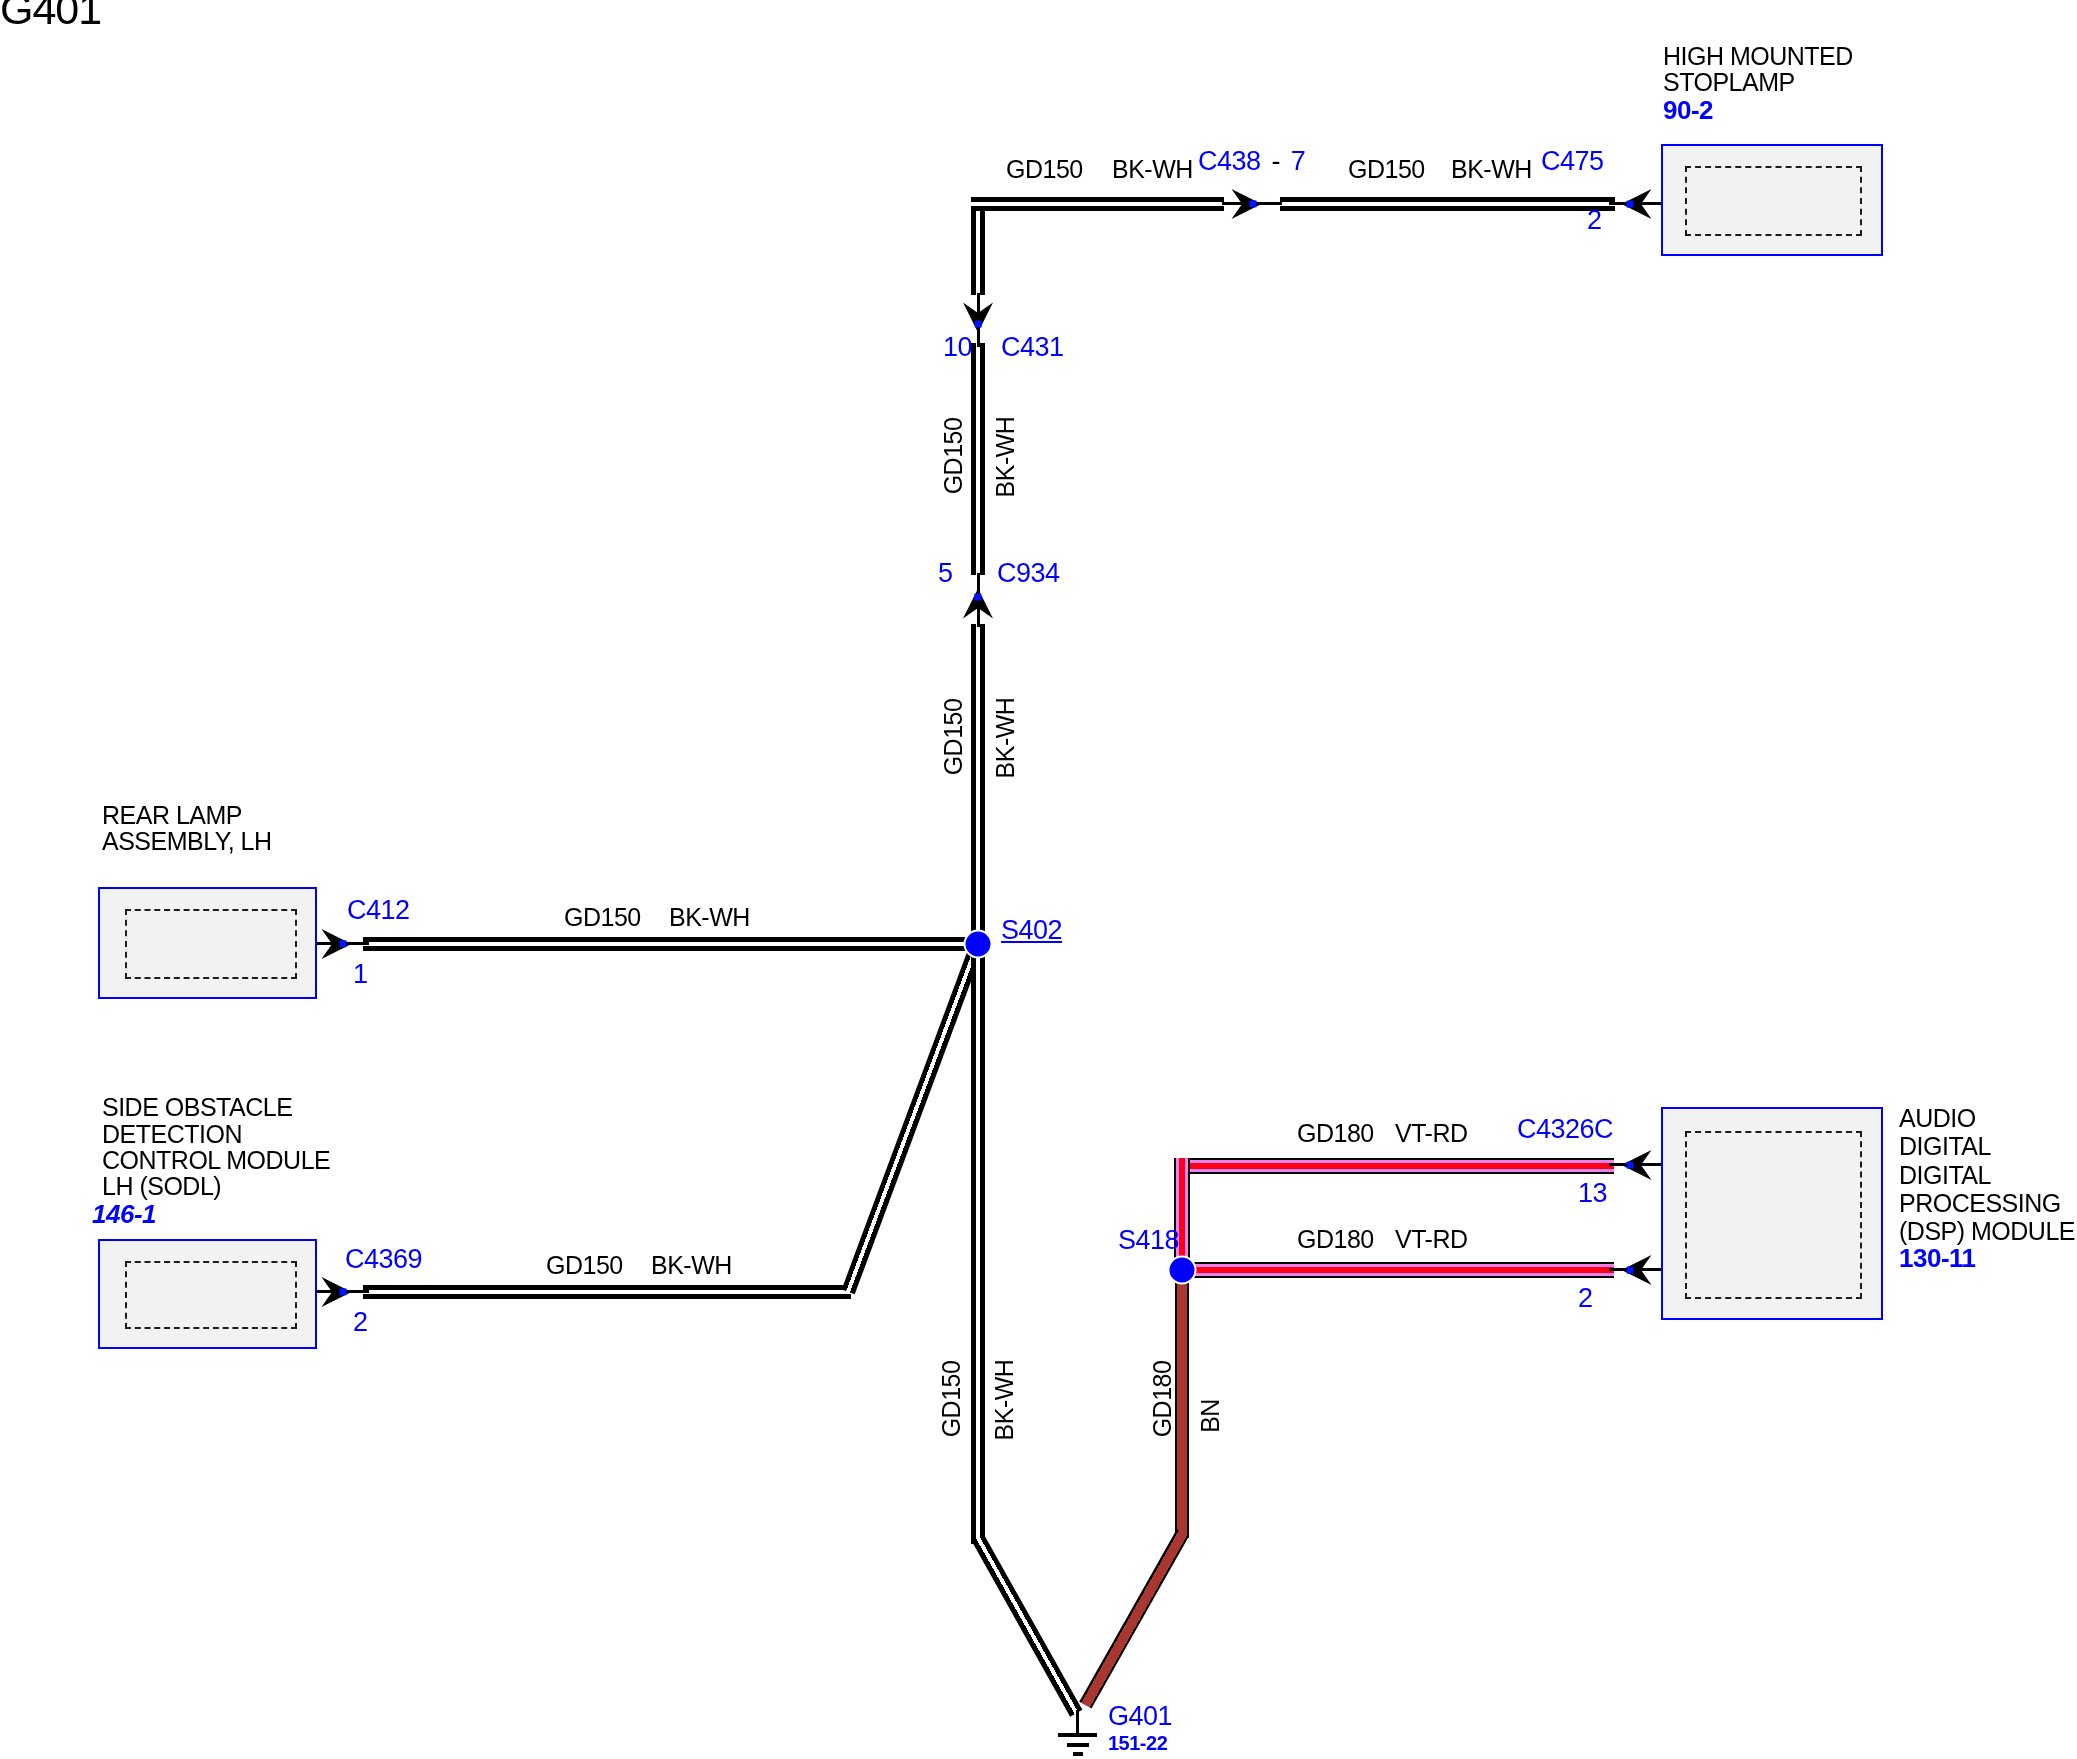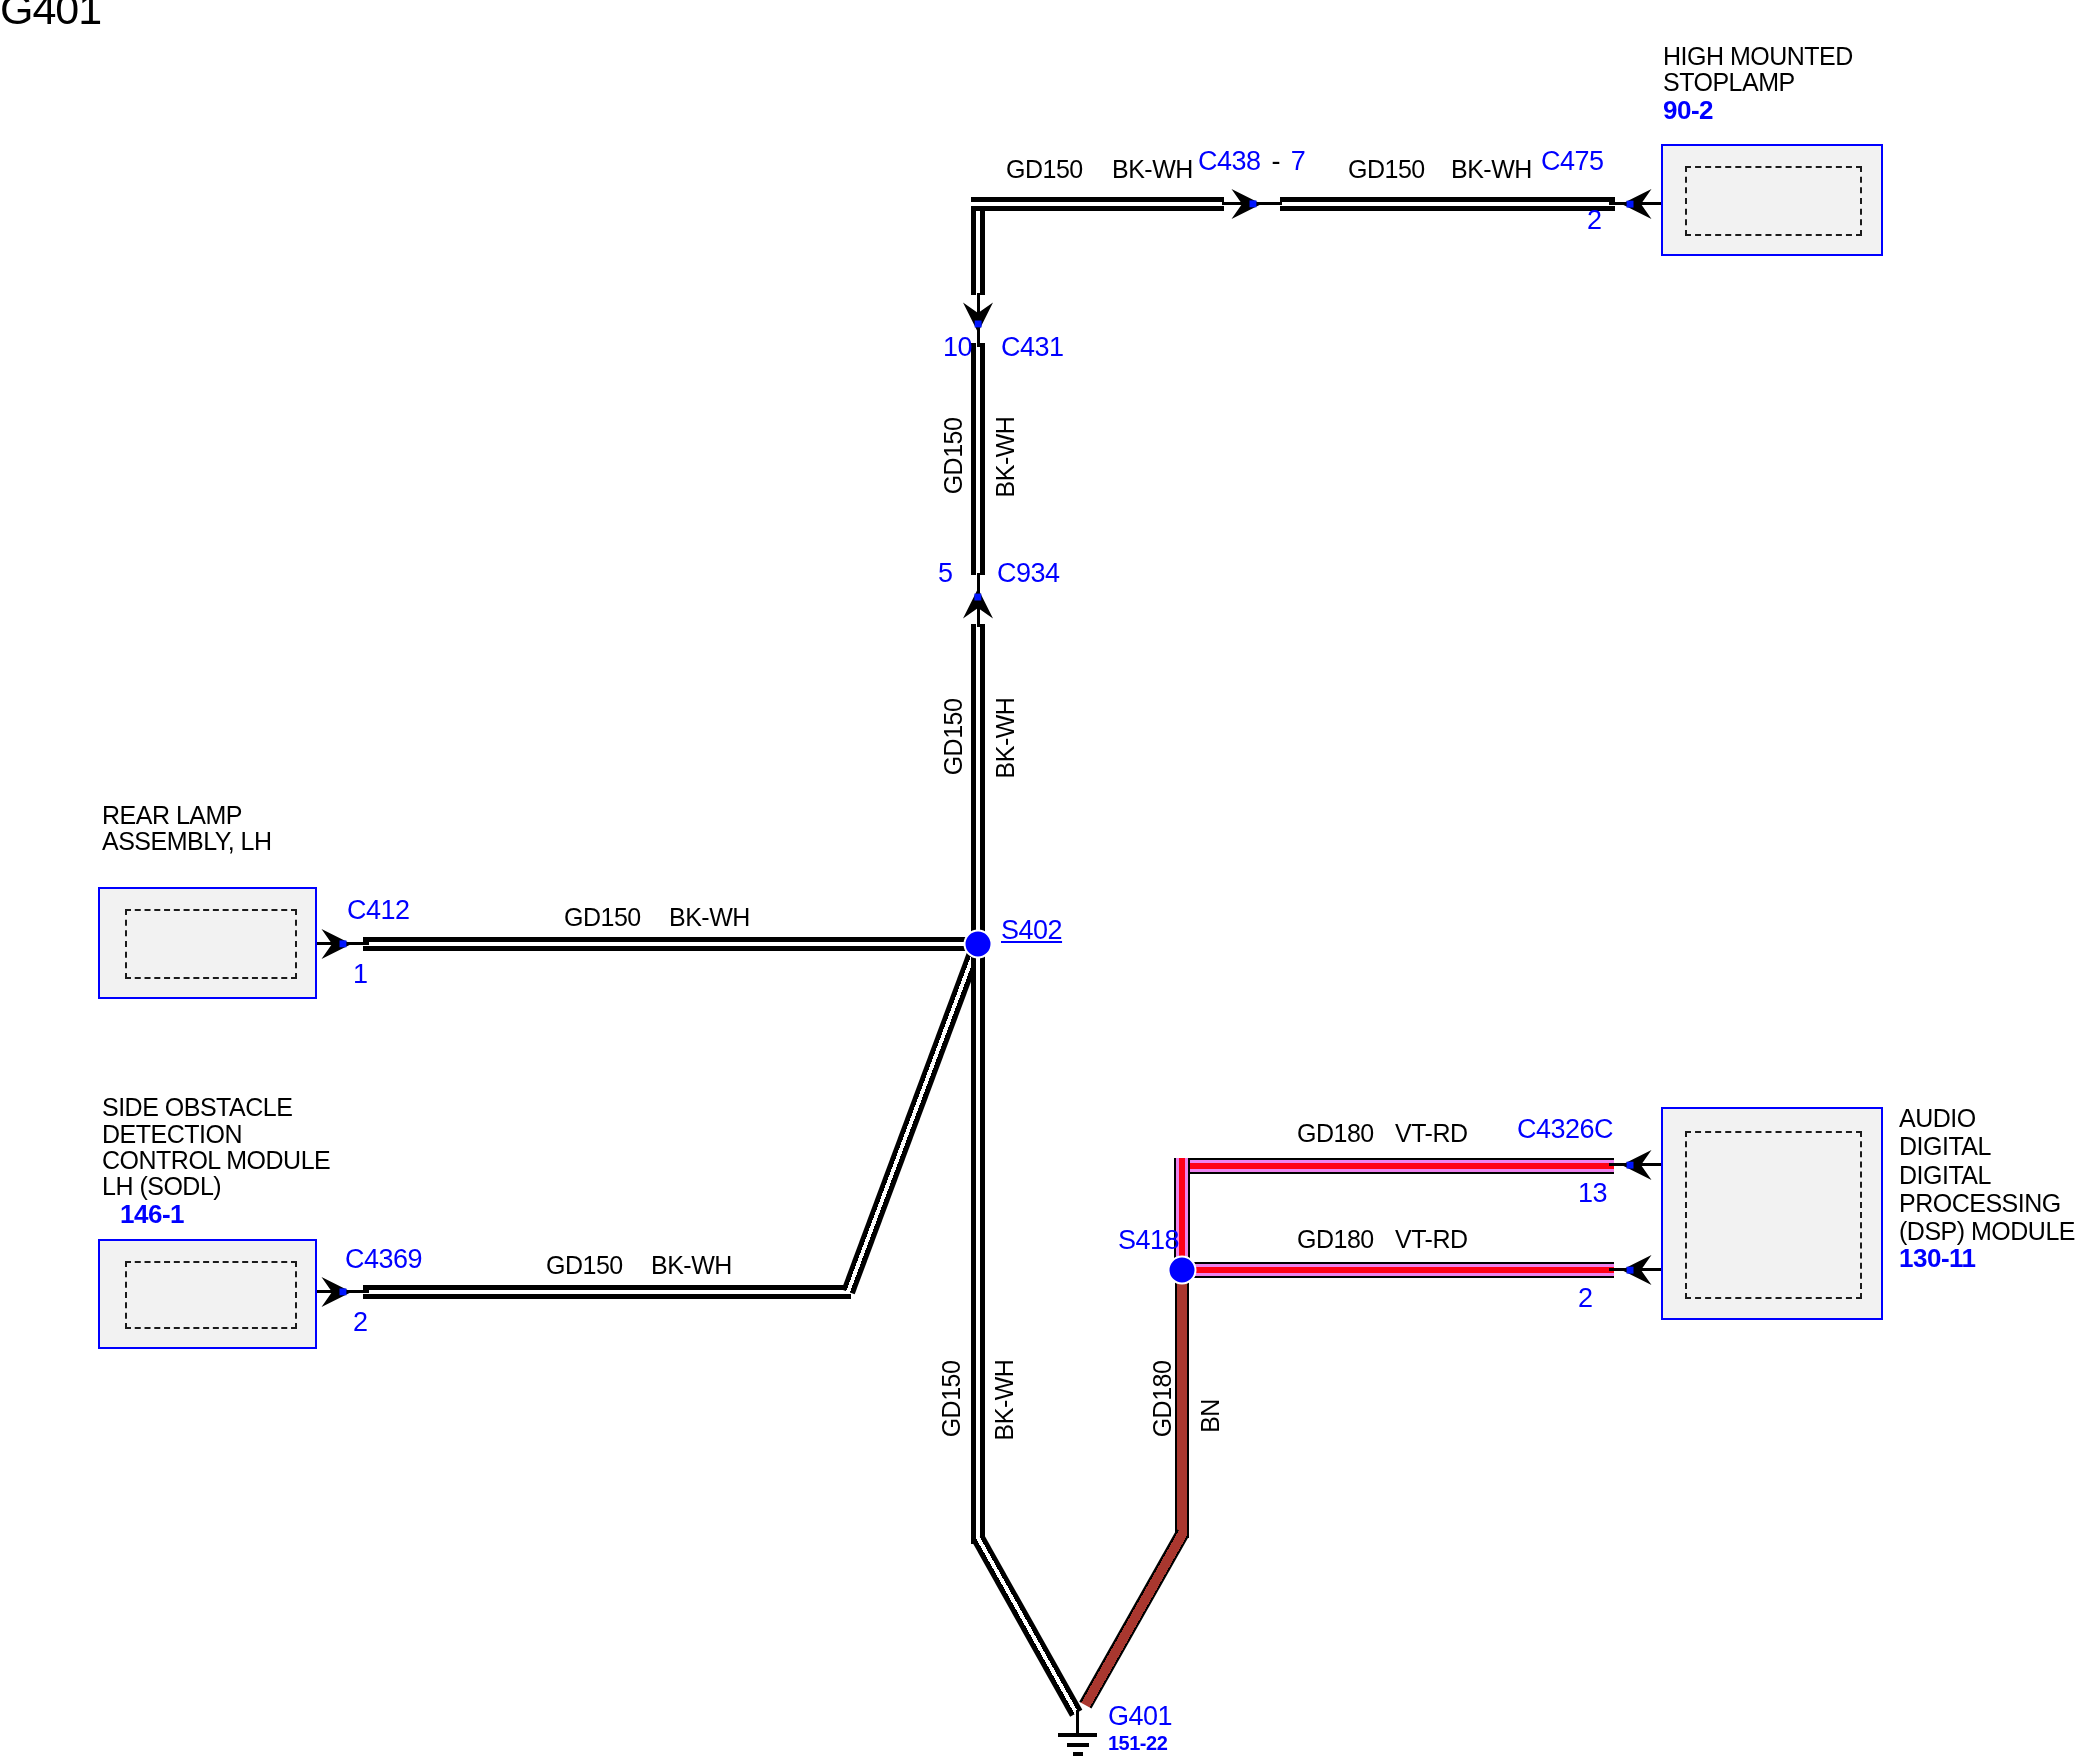--- a/index.html
+++ b/index.html
@@ -138,21 +138,21 @@
   <div class="box" style="left:98px;top:887px;width:219px;height:112px;">
     <div class="box-inner" style="left:25px;top:19.5px;right:17.6px;bottom:17.6px;"></div>
   </div>
   <div class="lbl blue conn" style="left:347px;top:897px;">C412</div>
   <div class="lbl blue pin" style="left:353px;top:961px;">1</div>
 
   <div class="lbl cname" style="left:102px;top:1094px;">SIDE OBSTACLE</div>
   <div class="lbl cname" style="left:102px;top:1121px;">DETECTION</div>
   <div class="lbl cname" style="left:102px;top:1147px;">CONTROL MODULE</div>
   <div class="lbl cname" style="left:102px;top:1173px;">LH (SODL)</div>
-  <div class="lbl blue bold" style="left:120px;top:1201px;font-size:26px;">146-1</div>
+  <div class="lbl blue bold" style="left:92px;top:1201px;font-size:26px;font-style:italic;">146-1</div>
   <div class="box" style="left:98px;top:1239px;width:219px;height:110px;">
     <div class="box-inner" style="left:25px;top:19.5px;right:17.6px;bottom:17.6px;"></div>
   </div>
   <div class="lbl blue conn" style="left:345px;top:1246px;">C4369</div>
   <div class="lbl blue pin" style="left:353px;top:1309px;">2</div>
 
   <div class="box" style="left:1661px;top:1107px;width:222px;height:213px;">
     <div class="box-inner" style="left:21.5px;top:22.4px;right:19.5px;bottom:19.5px;"></div>
   </div>
   <div class="lbl cname" style="left:1899px;top:1105px;">AUDIO</div>

